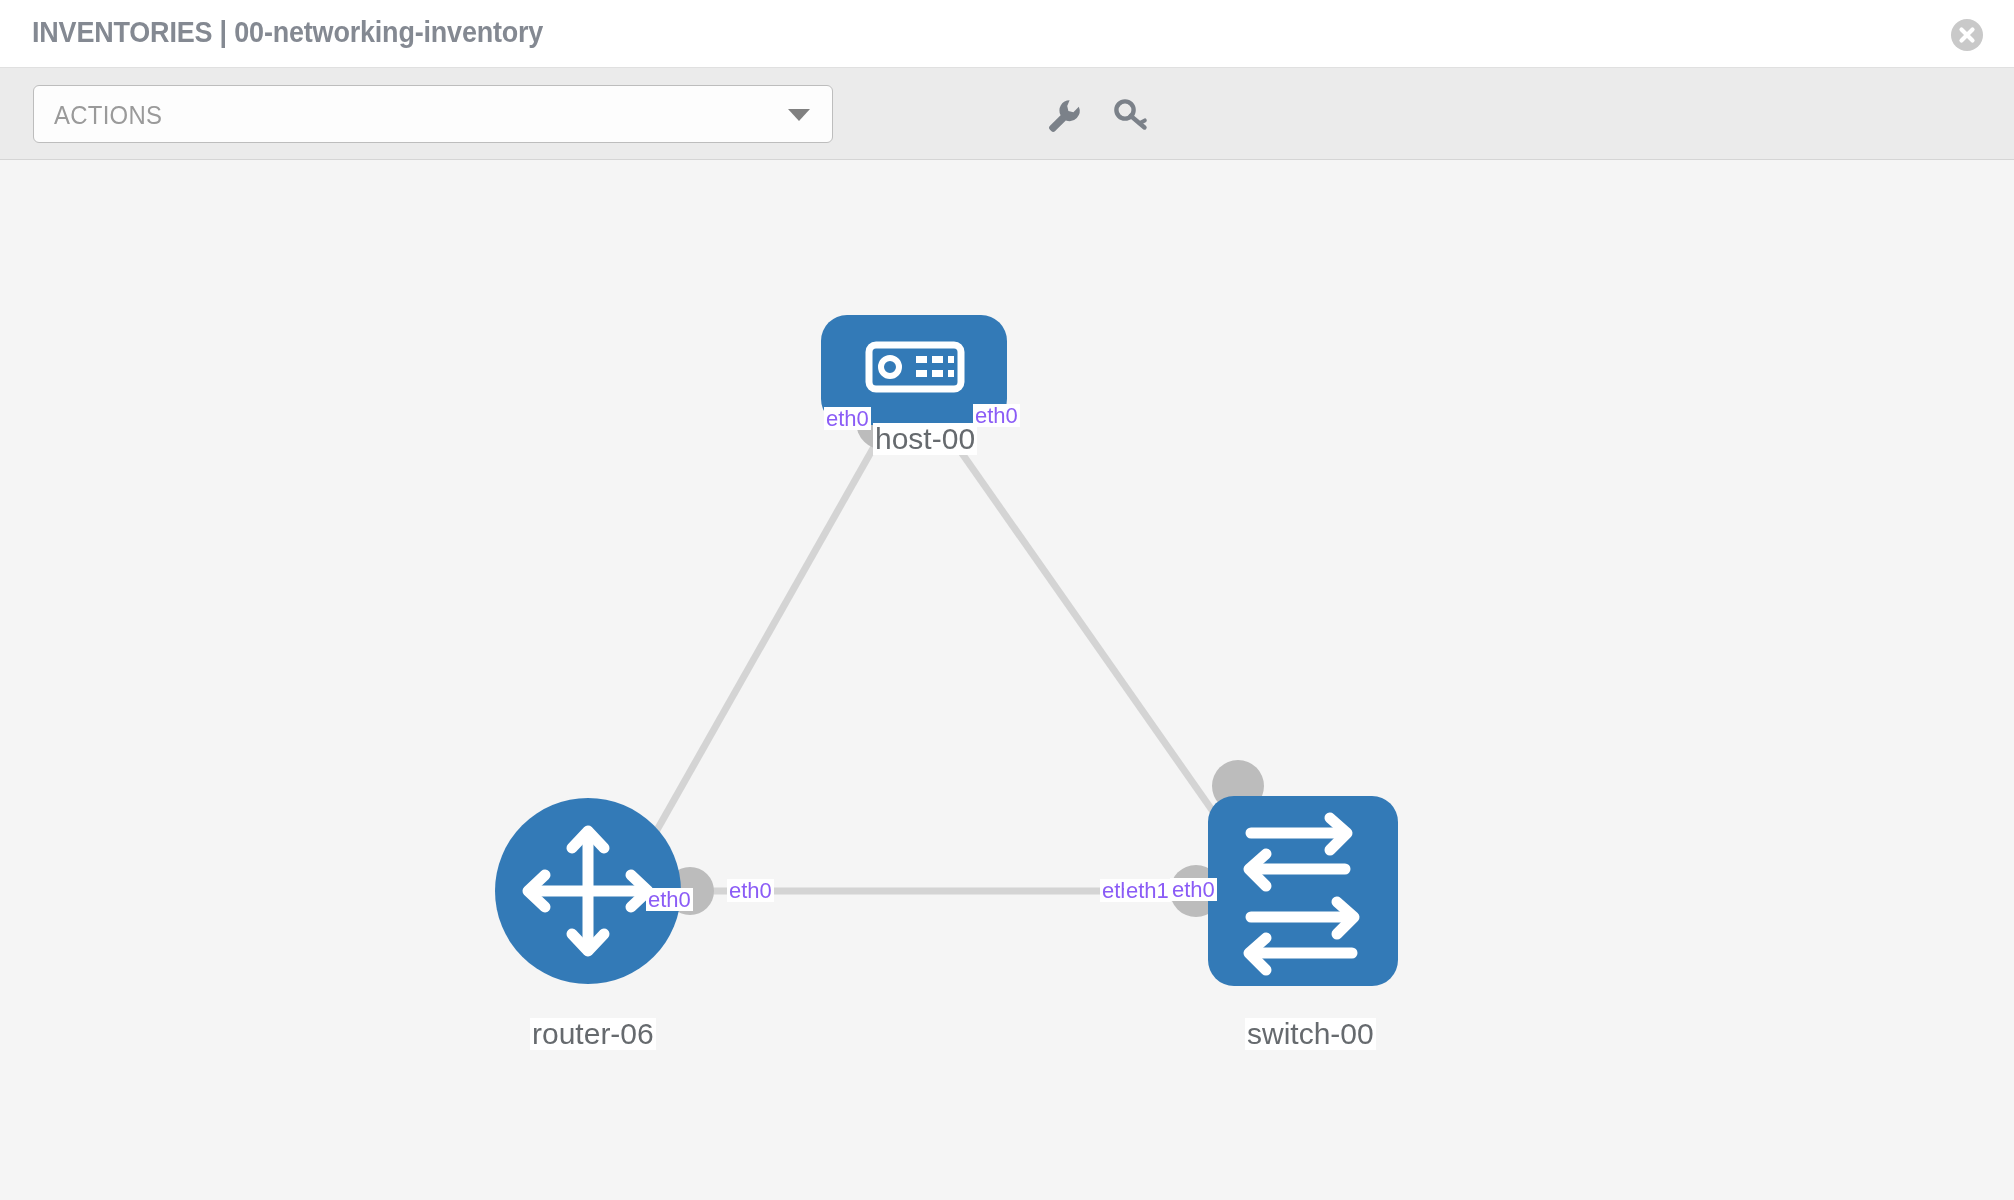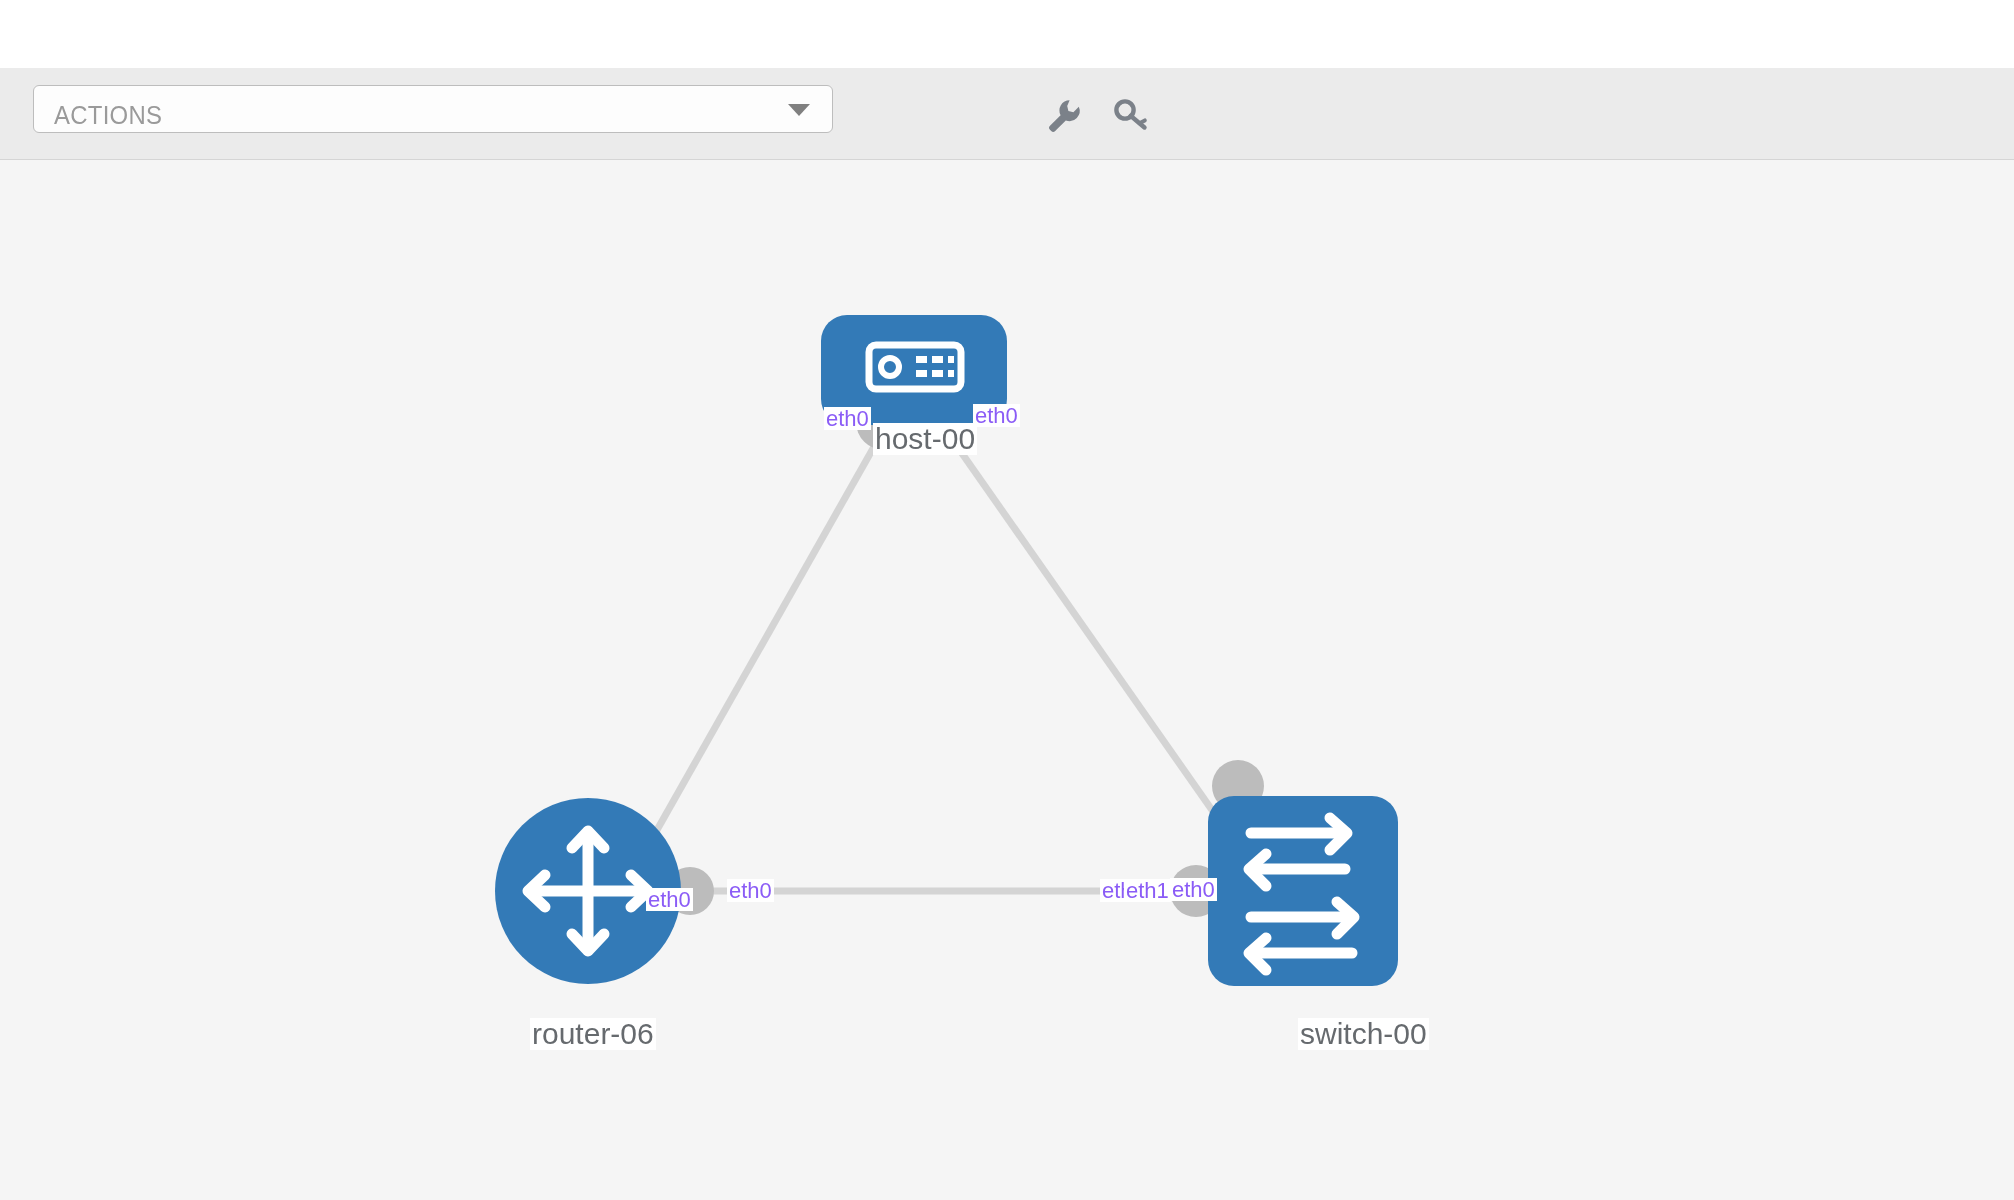--- a/index.html
+++ b/index.html
@@ -36,21 +36,21 @@
 
   
   .toolbar {
     position: absolute; top: 68px; left: 0;
     width: 2014px; height: 92px;
     background: #ebebeb;
     border-bottom: 1px solid #d5d5d5;
   }
   .actions-select {
     position: absolute; left: 33px; top: 17px;
-    width: 800px; height: 48px;
+    width: 800px; height: 58px;
     background: #fdfdfd;
     border: 1px solid #bdbdbd;
     border-radius: 6px;
   }
   .actions-select .lbl {
     position: absolute; left: 20px; top: 14px;
     font-size: 26px; color: #9a9a9a;
     letter-spacing: 0.3px;
     transform: scaleX(0.92); transform-origin: left center;
   }
@@ -150,20 +150,30 @@
     border-radius: 50%;
     background: #3a7ab4;
     cursor: pointer;
   }
 </style>
 </head>
 <body>
 
 <div id="app">
 
+  <div class="header">
+    <div class="page-title">INVENTORIES | 00-networking-inventory</div>
+
+    <div class="close-btn">
+      <svg width="34" height="34" viewBox="0 0 34 34">
+        <circle cx="17" cy="17" r="16" fill="#c9c9c9"></circle>
+        <path d="M11.5 11.5 L22.5 22.5 M22.5 11.5 L11.5 22.5" stroke="#ffffff" stroke-width="4.2" stroke-linecap="round"></path>
+      </svg>
+    </div>
+  </div>
 
   <div class="toolbar">
 
     <div class="actions-select">
       <span class="lbl">ACTIONS</span>
       <span class="caret"></span>
     </div>
 
     <div class="tool-icon wrench">
       <svg width="38" height="38" viewBox="0 0 38 38">
@@ -239,21 +249,21 @@
           <path d="M1352 793 L1251 793"></path>
           <path d="M1266 778 L1249 793 L1266 810"></path>
         </g>
       </g>
     </svg>
 
     <div class="node-label" style="left:873px; top:235px;">host-00</div>
 
     <div class="node-label" style="left:530px; top:830px;">router-06</div>
 
-    <div class="node-label" style="left:1298px; top:830px;">switch-00</div>
+    <div class="node-label" style="left:1245px; top:830px;">switch-00</div>
 
     <div class="iface-label" style="left:824px; top:247px;">eth0</div>
 
     <div class="iface-label" style="left:973px; top:244px;">eth0</div>
 
     <div class="iface-label" style="left:646px; top:728px;">eth0</div>
 
     <div class="iface-label" style="left:1170px; top:718px;">eth0</div>
 
     <div class="iface-label" style="left:727px; top:719px;">eth0</div>

